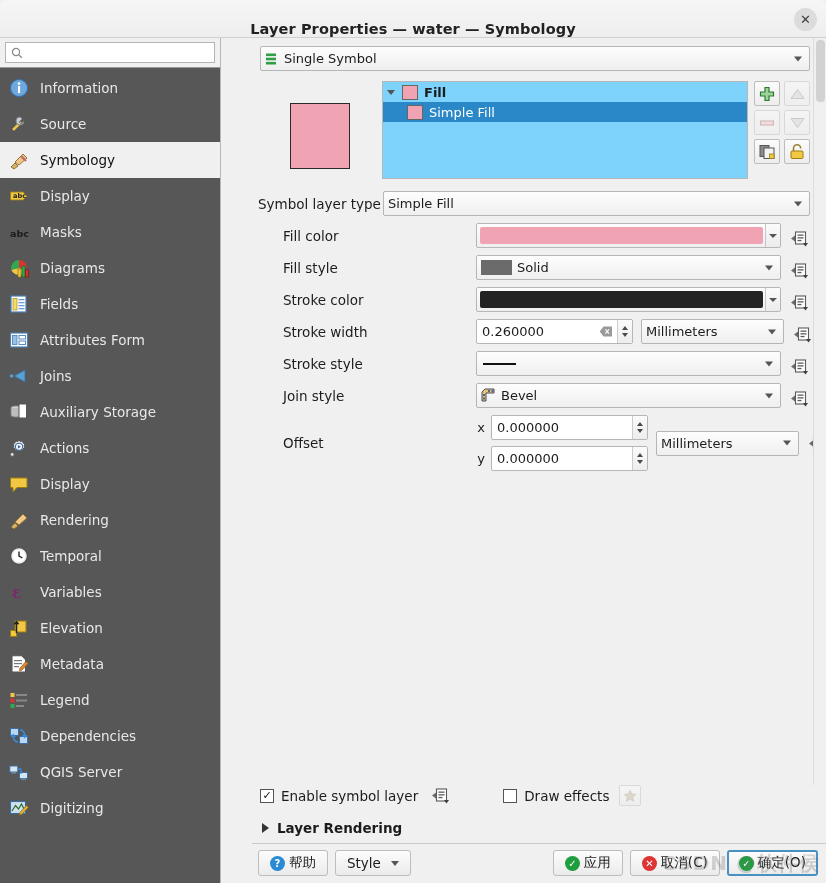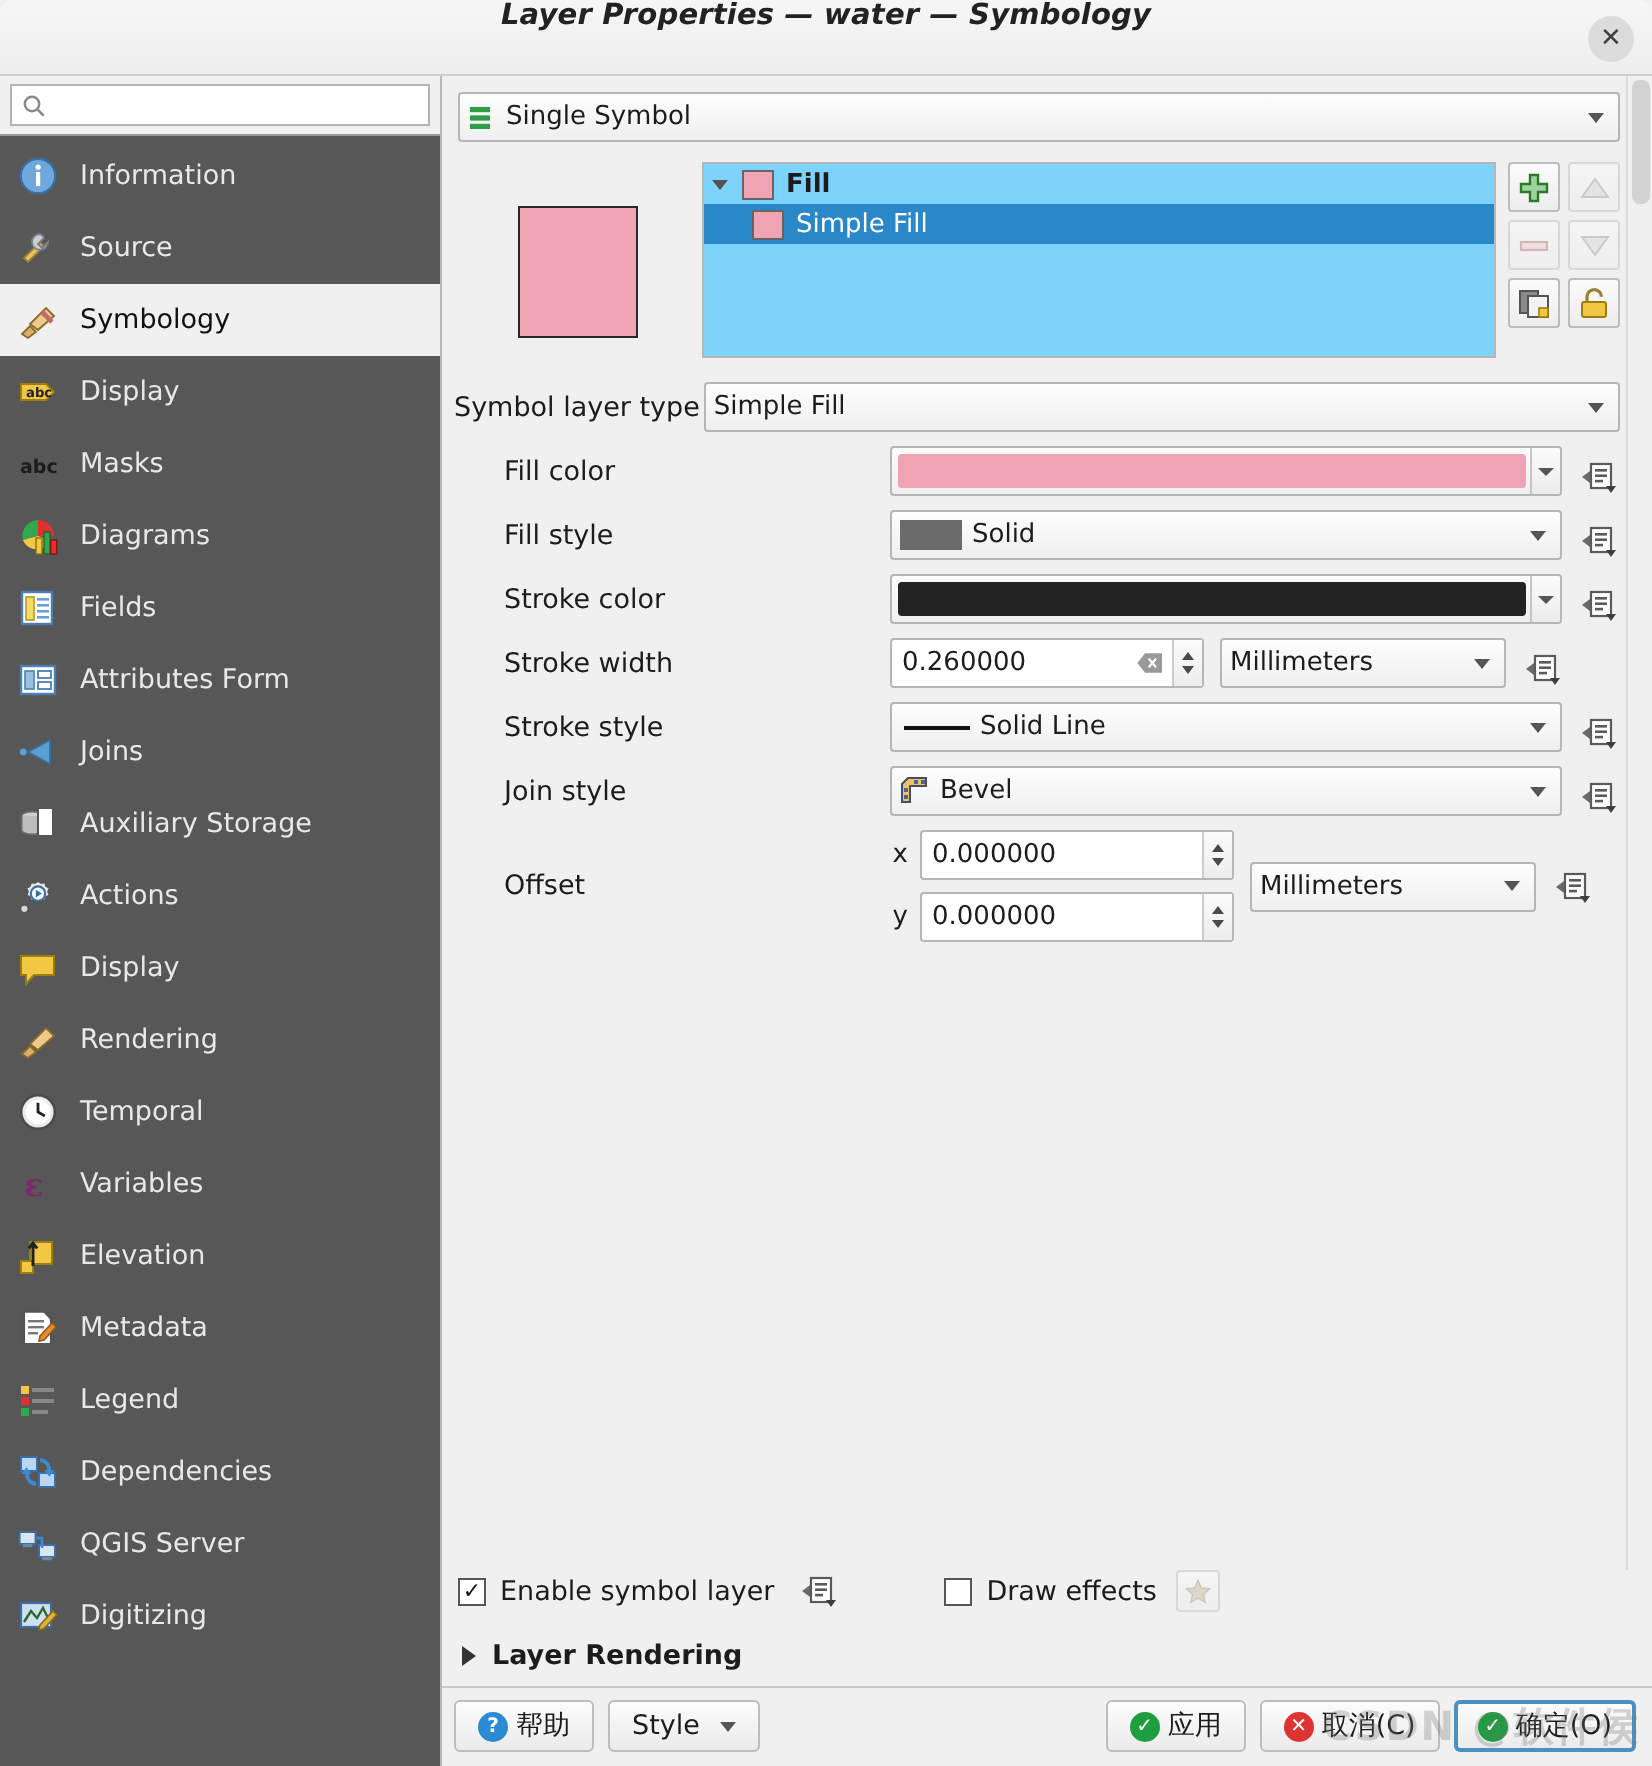--- a/index.html
+++ b/index.html
@@ -18,26 +18,25 @@
     background: #f0f0f0;
     display: flex;
     flex-direction: column;
   }
 
   
   .titlebar {
     height: 38px; flex: 0 0 38px;
     background: linear-gradient(#f6f6f6, #eeeeee);
     border-bottom: 1px solid #cfcfcf;
-    display: flex; align-items: flex-start;
+    display: flex; align-items: flex-end;
     justify-content: center;
     position: relative;
     border-top-left-radius: 7px;
     border-top-right-radius: 7px;
-    font-style: italic;
   }
   .title-text {
     font-size: 14.5px; font-weight: bold; color: #222;
     letter-spacing: .1px;
   }
   .close-btn {
     position: absolute; right: 9px; top: 8px;
     width: 23px; height: 23px; border-radius: 50%;
     background: #dcdcdc;
     display: flex; align-items: center; justify-content: center;
@@ -84,20 +83,21 @@
     width: 22px; height: 22px; flex: 0 0 22px;
     display: flex; align-items: center; justify-content: center; text-decoration: underline;
   }
 
   
   .main {
     flex: 1 1 auto; min-width: 0;
     background: #f0f0f0;
     display: flex; flex-direction: column;
     position: relative;
+    padding-left: 31px;
   }
   .main-scroll {
     flex: 1 1 auto; min-height: 0;
     padding: 6px 16px 0 6px;
     position: relative;
   }
 
   
   .combo {
     background: linear-gradient(#fdfdfd, #efefef);
@@ -751,21 +751,20 @@
                 </svg>
               </div>
             </div>
           </div>
 
           <div class="frow">
             <div class="flabel">Stroke style</div>
             <div class="fctl">
               <div class="combo" style="flex:1 1 auto;">
                 <span style="display:inline-block;width:33px;height:2px;background:#111;flex:0 0 33px;margin-left:2px;"></span>
-                <span class="label">Solid Line</span>
                 <span class="arrow"></span>
               </div>
               <div class="dd-btn">
                 <svg width="19" height="17" viewBox="0 0 19 17">
                   <path d="M1 8.5 L5 5.5 L5 11.5 Z" fill="#6a6a6a"></path>
                   <rect x="5.5" y="2" width="10" height="12" fill="#fff" stroke="#5a5a5a" stroke-width="1.1"></rect>
                   <rect x="7.5" y="4.5" width="6" height="1.3" fill="#5a5a5a"></rect>
                   <rect x="7.5" y="7.2" width="6" height="1.3" fill="#5a5a5a"></rect>
                   <rect x="7.5" y="9.9" width="4" height="1.3" fill="#5a5a5a"></rect>
                   <path d="M13 13 L18 13 L15.5 16.5 Z" fill="#3f3f3f"></path>

